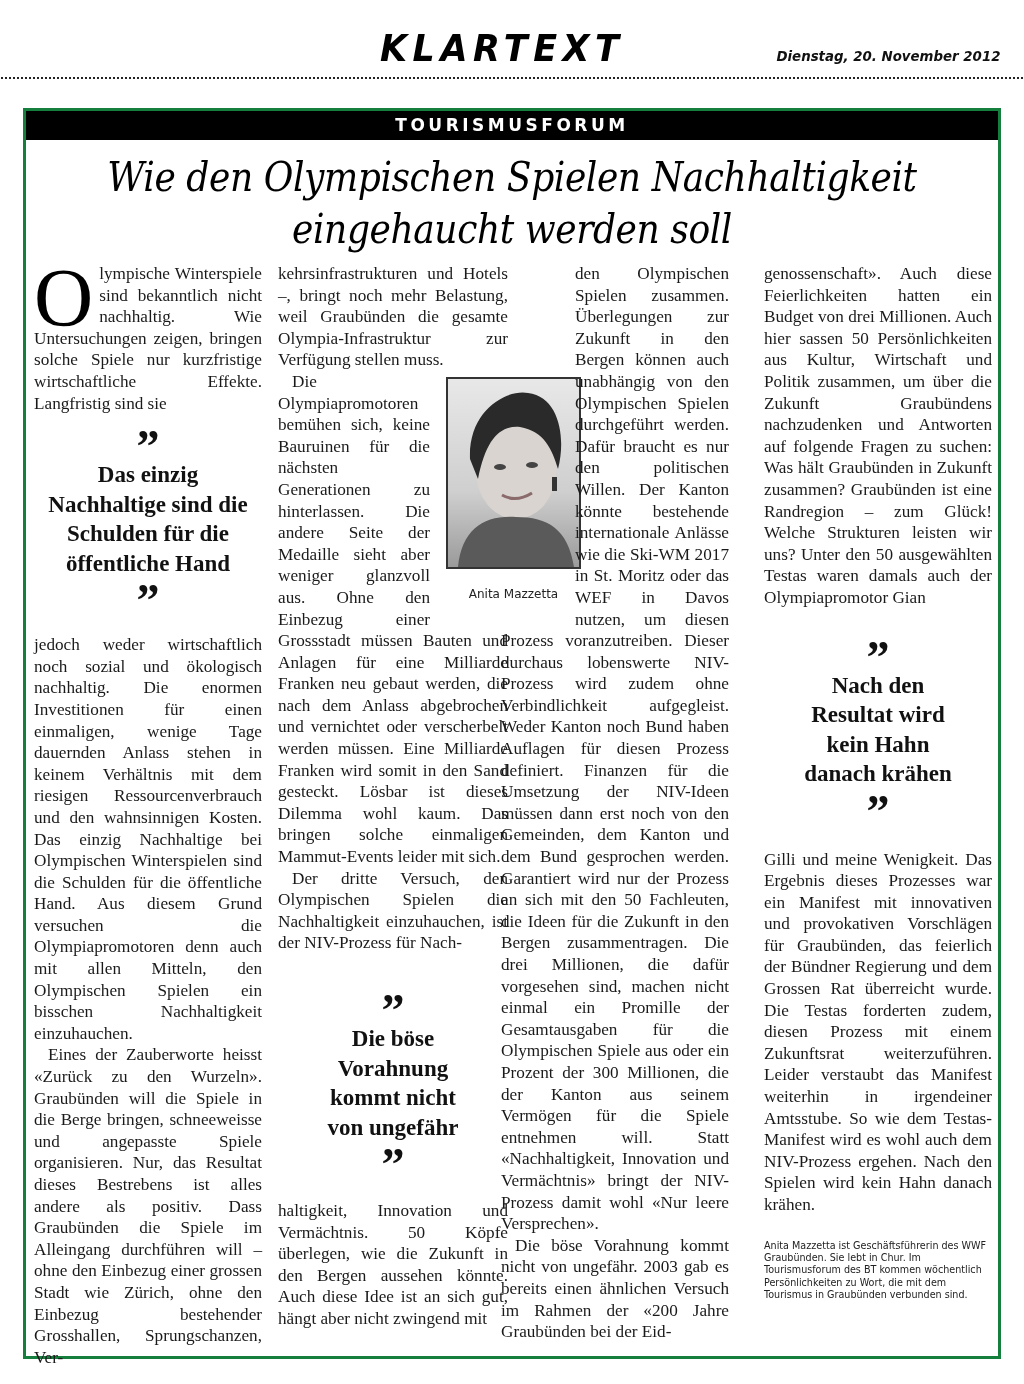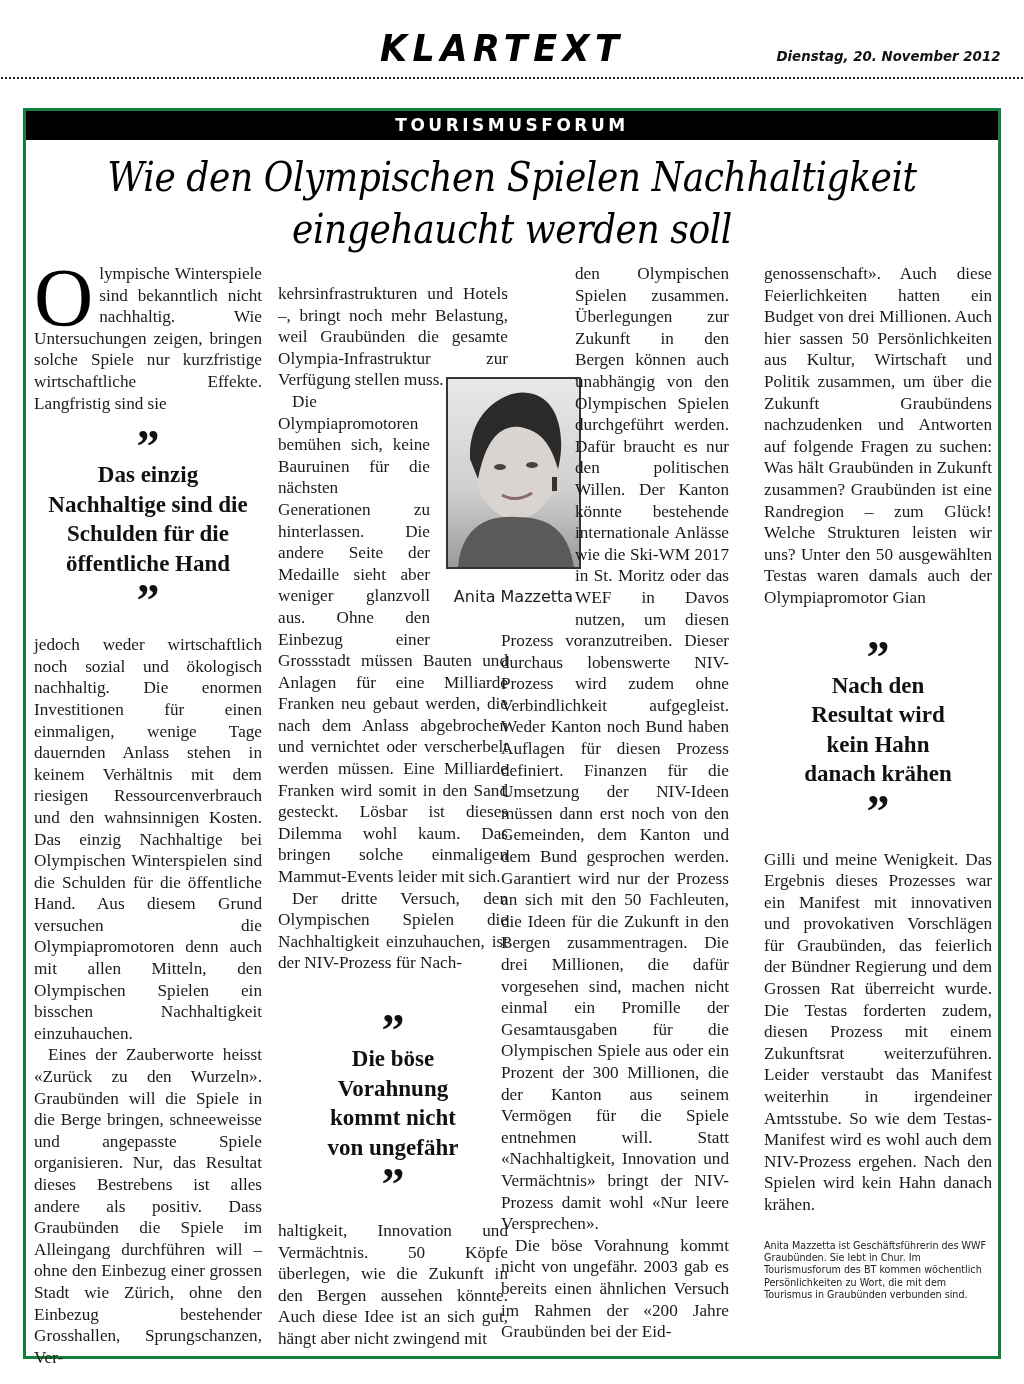--- a/index.html
+++ b/index.html
@@ -10,30 +10,30 @@
   .dotline { position:absolute; left:0; top:76px; width:1024px; height:4px;
     background-image: radial-gradient(circle, #222 1.1px, transparent 1.3px);
     background-size:4px 4px; background-repeat:repeat-x; }
   .frame { position:absolute; left:23px; top:108px; width:972px; height:1245px; border:3px solid #15803d; }
   .section-bar { position:absolute; left:0; top:0; width:972px; height:29px; background:#000; color:#fff; text-align:center; font-family:"DejaVu Sans", sans-serif; font-weight:bold; font-size:17px; letter-spacing:3.5px; line-height:29px; }
   .headline { position:absolute; left:0; top:40px; width:972px; text-align:center; font-family:"DejaVu Serif", serif; font-style:italic; font-size:41px; line-height:52px; color:#000; transform:scaleX(0.88); transform-origin:center; letter-spacing:-0.5px; }
   .col { position:absolute; top:152px; font-family:"Liberation Serif", serif; font-size:17.2px; line-height:21.6px; text-align:justify; color:#1a1a1a; hyphens:manual; }
   .col p { margin:0; }
   .col p.indent { text-indent:14px; }
   .c1 { left:8px; width:228px; }
-  .c2 { left:252px; width:230px;margin-top:20px; }
+  .c2 { left:252px; width:230px; }
   .c3 { left:475px; width:228px; }
   .c4 { left:738px; width:228px; }
   .dropcap { float:left; font-family:"Liberation Serif", serif; font-size:82px; line-height:62px; margin:4px 6px -2px 0; color:#000; }
   .pull { text-align:center; font-family:"Liberation Serif", serif; font-weight:bold; font-size:23px; line-height:29.5px; color:#111; }
   .pull .qm { font-size:46px; line-height:30px; height:28px; overflow:visible; font-weight:bold; display:block; }
   .photo-block { position:absolute; left:420px; top:266px; width:135px; }
   .photo { width:131px; height:188px; border:2px solid #333; background:linear-gradient(180deg,#e8e8e8 0%,#cfcfcf 60%,#9a9a9a 100%); position:relative; overflow:hidden; }
   .photo svg { position:absolute; left:0; top:0; }
-  .photo-caption { margin-top:18px; text-align:center; font-family:"DejaVu Sans", sans-serif; font-size:16px; color:#222; }
+  .photo-caption { margin-top:18px; text-align:center; font-family:"DejaVu Sans", sans-serif; font-size:12px; color:#222; }
   .bio { font-family:"DejaVu Sans", sans-serif; font-size:9.6px; line-height:12.4px; text-align:left; color:#222; margin-top:24px; }
 </style>
 </head>
 <body>
 
 <div class="masthead">
   <div class="mast-title">KLARTEXT</div>
   <div class="mast-date">Dienstag, 20. November 2012</div>
   <div class="dotline"></div>
 </div>

